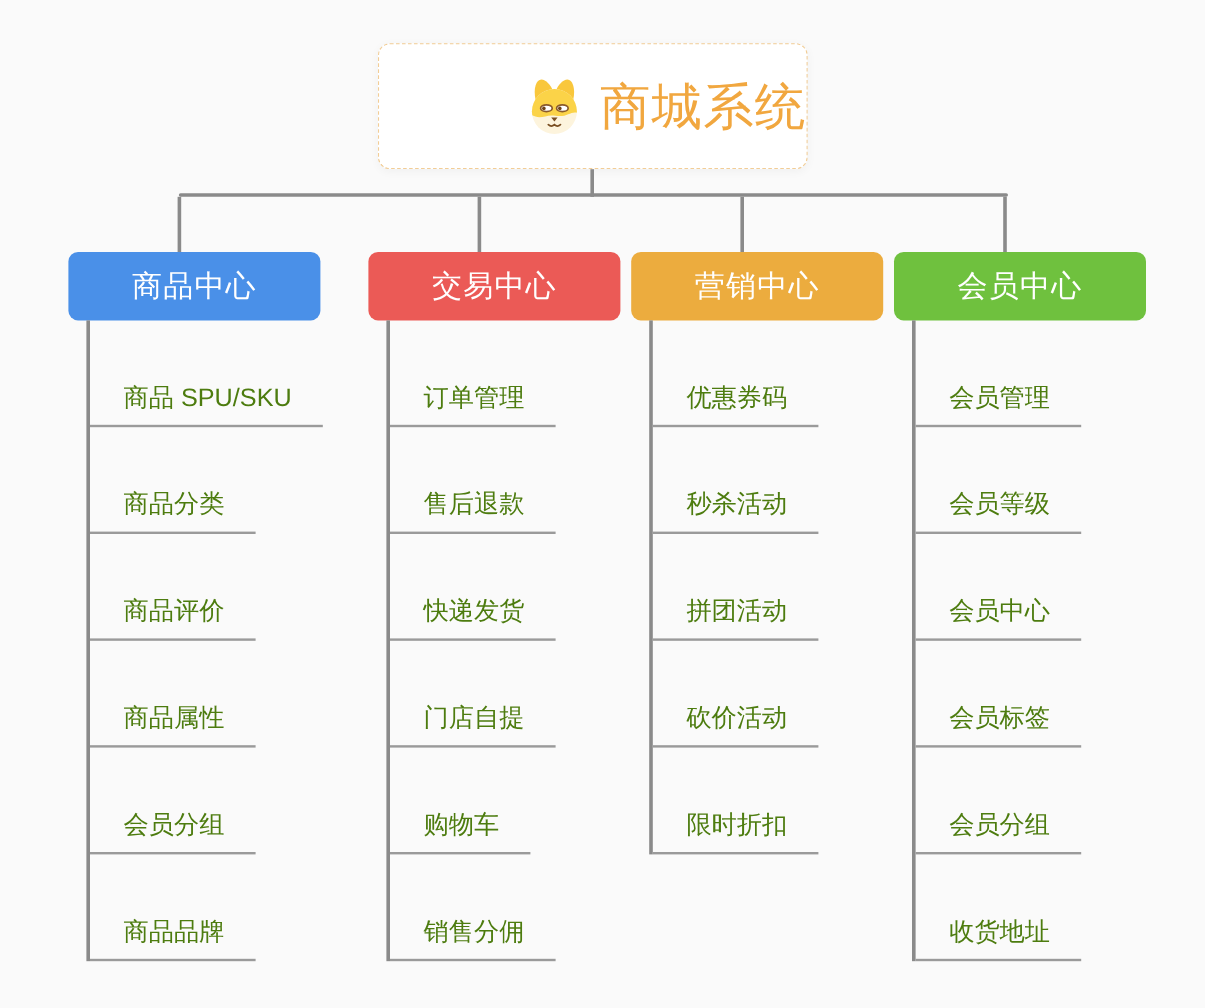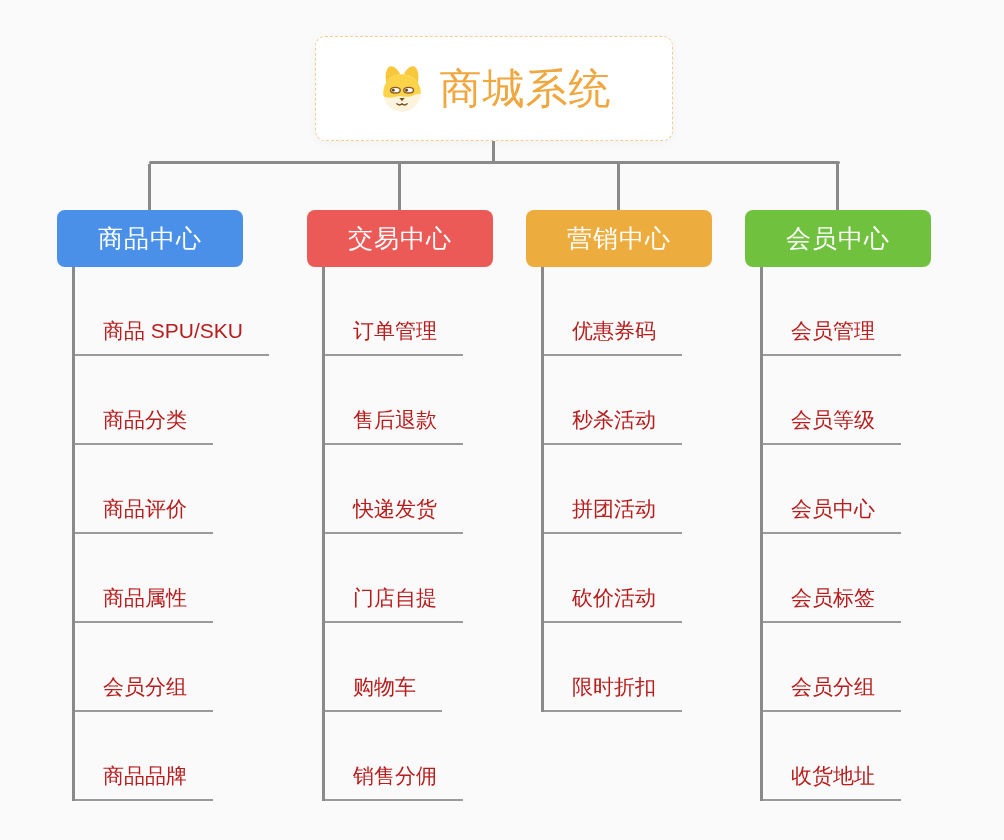--- a/index.html
+++ b/index.html
@@ -22,21 +22,21 @@
     left: 315px;
     top: 36px;
     width: 358px;
     height: 105px;
     background: #ffffff;
     border: 1px dashed #f2cd96;
     border-radius: 10px;
     box-shadow: 0 2px 8px rgba(0,0,0,0.04);
     display: flex;
     align-items: center;
-    justify-content: center;
+    justify-content: flex-end;
     box-sizing: border-box;
   }
   .root-node .dog {
     width: 50px;
     height: 50px;
     margin-right: 13px;
     flex: 0 0 auto;
   }
   .root-title {
     font-size: 42px;
@@ -71,21 +71,21 @@
     background: #8a8a8a;
   }
 
   
   .column {
     position: absolute;
     top: 210px;
     width: 260px;
   }
   .branch-box {
-    width: 186px;
+    width: 210px;
     height: 57px;
     border-radius: 8px;
     display: flex;
     align-items: center;
     justify-content: center;
     color: #ffffff;
     font-size: 25px;
     letter-spacing: 1px;
     cursor: default;
   }
@@ -96,21 +96,21 @@
   .item {
     height: 89px;
     display: flex;
     align-items: flex-end;
   }
   .item-label {
     display: inline-block;
     border-bottom: 2px solid #9a9a9a;
     padding: 0 26px 9px 28px;
     font-size: 21px;
-    color: #b91c1c;
+    color: #4d7c0f;
     white-space: nowrap;
   }
 </style>
 </head>
 <body>
 
 <div class="canvas">
 
   <div class="root-node">
     <span class="dog">

